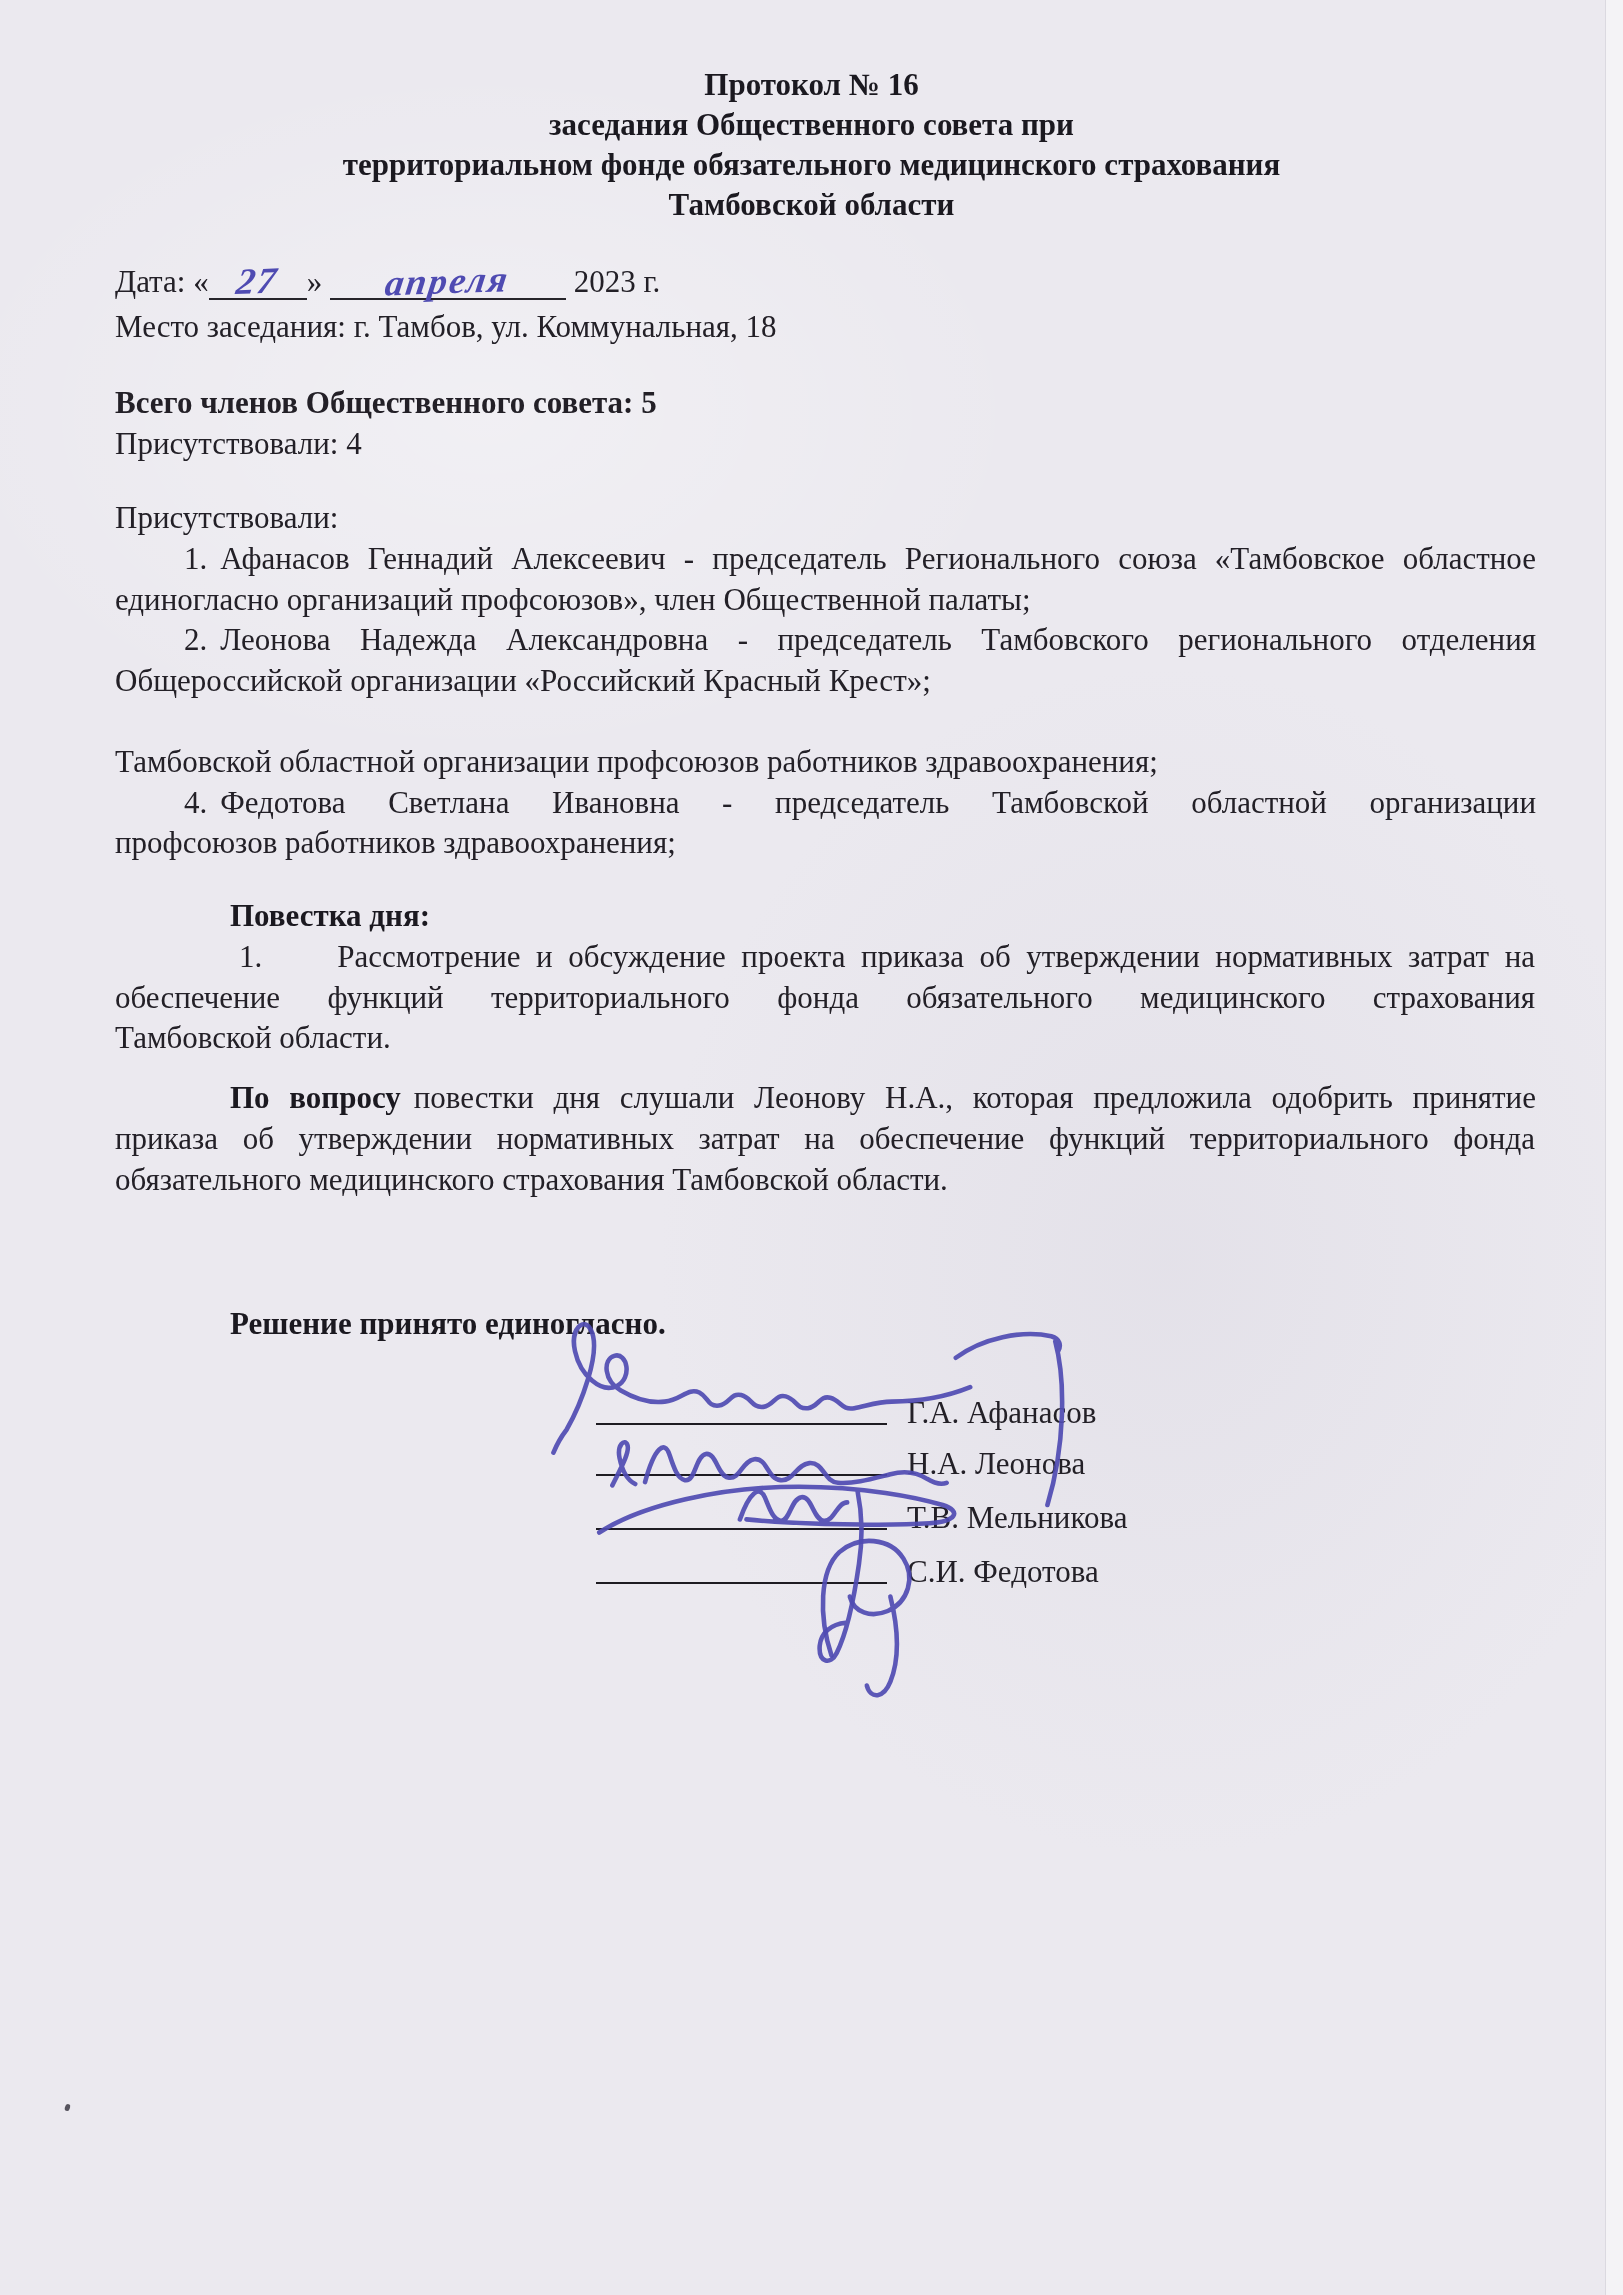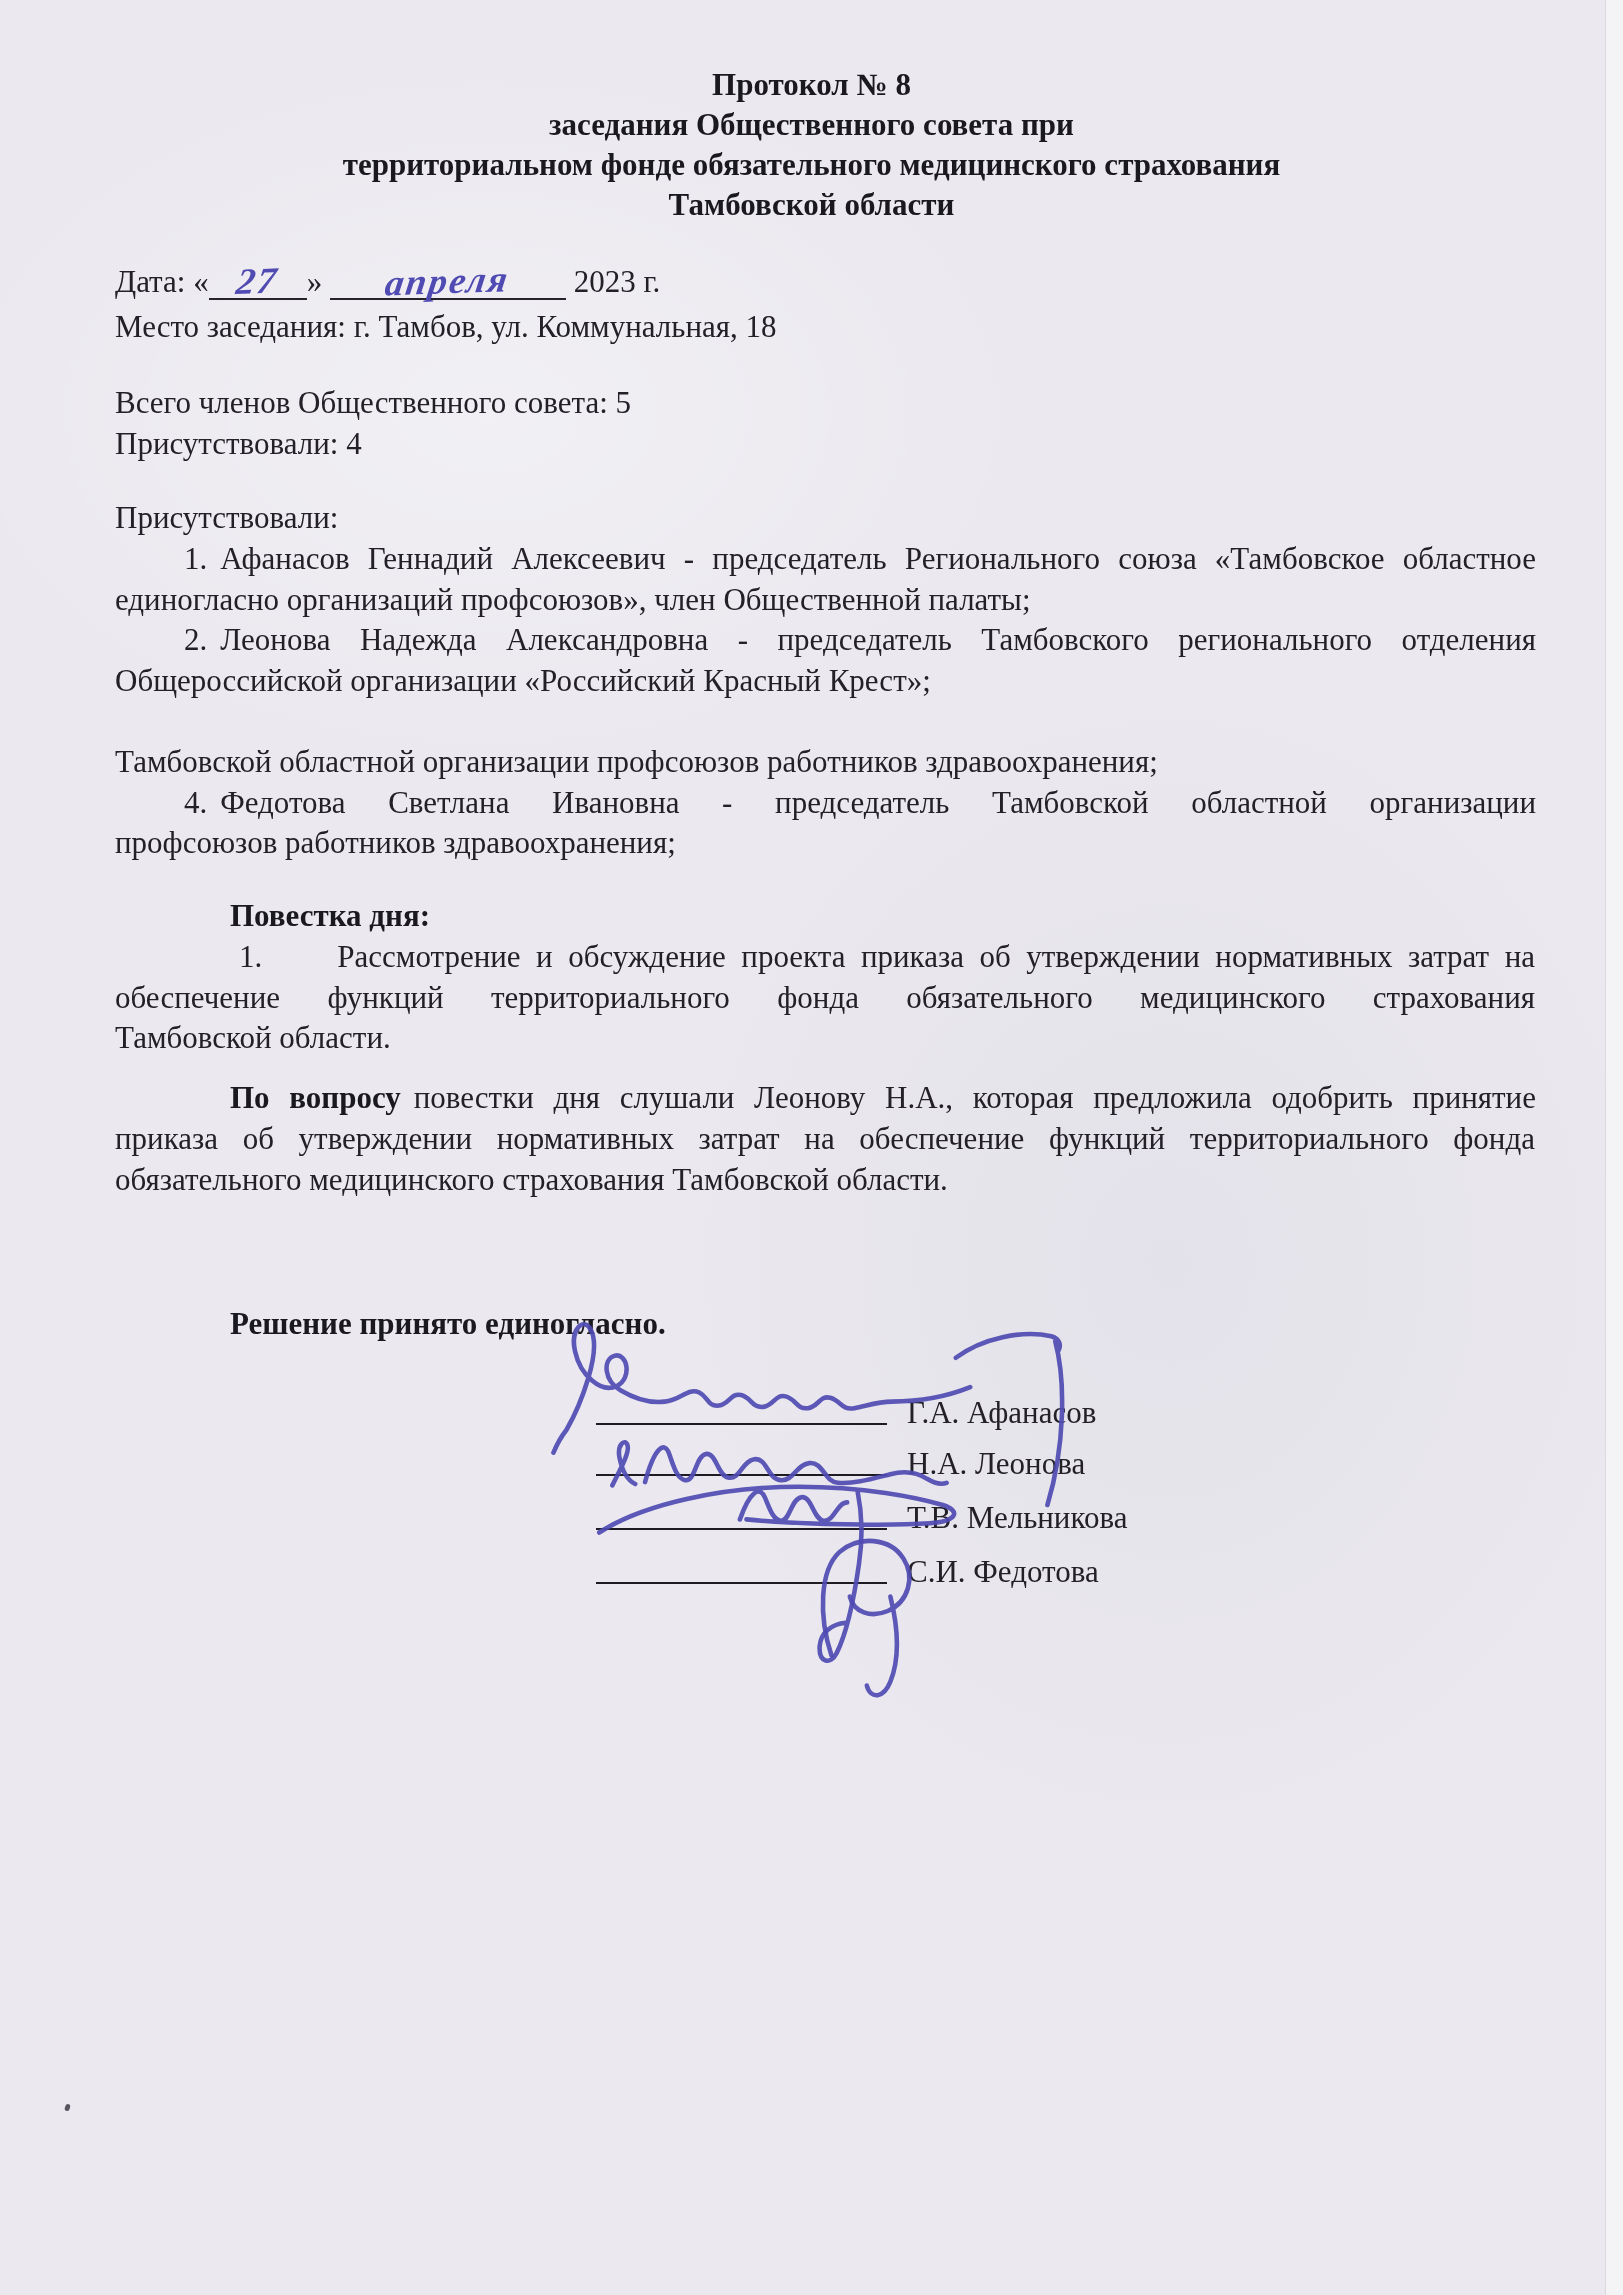--- a/index.html
+++ b/index.html
@@ -61,33 +61,33 @@
   }
   svg.ink{position:absolute;left:524px;top:1289px;}
   svg.ink path{fill:none;stroke-linecap:round;stroke-linejoin:round;opacity:.92;}
 </style>
 </head>
 <body>
 
 <div class="page">
 
   <div class="title-block">
-    <div>Протокол № 8</div>
+    <div>Протокол № 16</div>
     <div>заседания Общественного совета при</div>
     <div>территориальном фонде обязательного медицинского страхования</div>
     <div>Тамбовской области</div>
   </div>
 
   <div class="line" style="top:261px;">
     <span>Дата: «</span><span class="hw-slot" style="width:98px;"><span class="hw" style="color:#4f4bb2;">27</span></span><span>» </span><span class="hw-slot" style="width:236px;"><span class="hw" style="color:#4f4bb2;">апреля</span></span><span> 2023 г.</span>
   </div>
 
   <div class="line" style="top:306px;">Место заседания: г. Тамбов, ул. Коммунальная, 18</div>
 
-  <div class="line" style="top:382px;">Всего членов Общественного совета: 5</div>
+  <div class="line" style="top:382px;font-weight:bold;">Всего членов Общественного совета: 5</div>
   <div class="line" style="top:423px;">Присутствовали: 4</div>
 
   <div class="line" style="top:497px;">Присутствовали:</div>
 
   <div class="line just ind105" style="top:538px;">
     <span>1.</span><span class="gap20"></span><span>Афанасов Геннадий Алексеевич - председатель Регионального союза «Тамбовское областное</span>
   </div>
   <div class="line" style="top:579px;">единогласно организаций профсоюзов», член Общественной палаты;</div>
 
   <div class="line just ind105" style="top:619px;">

